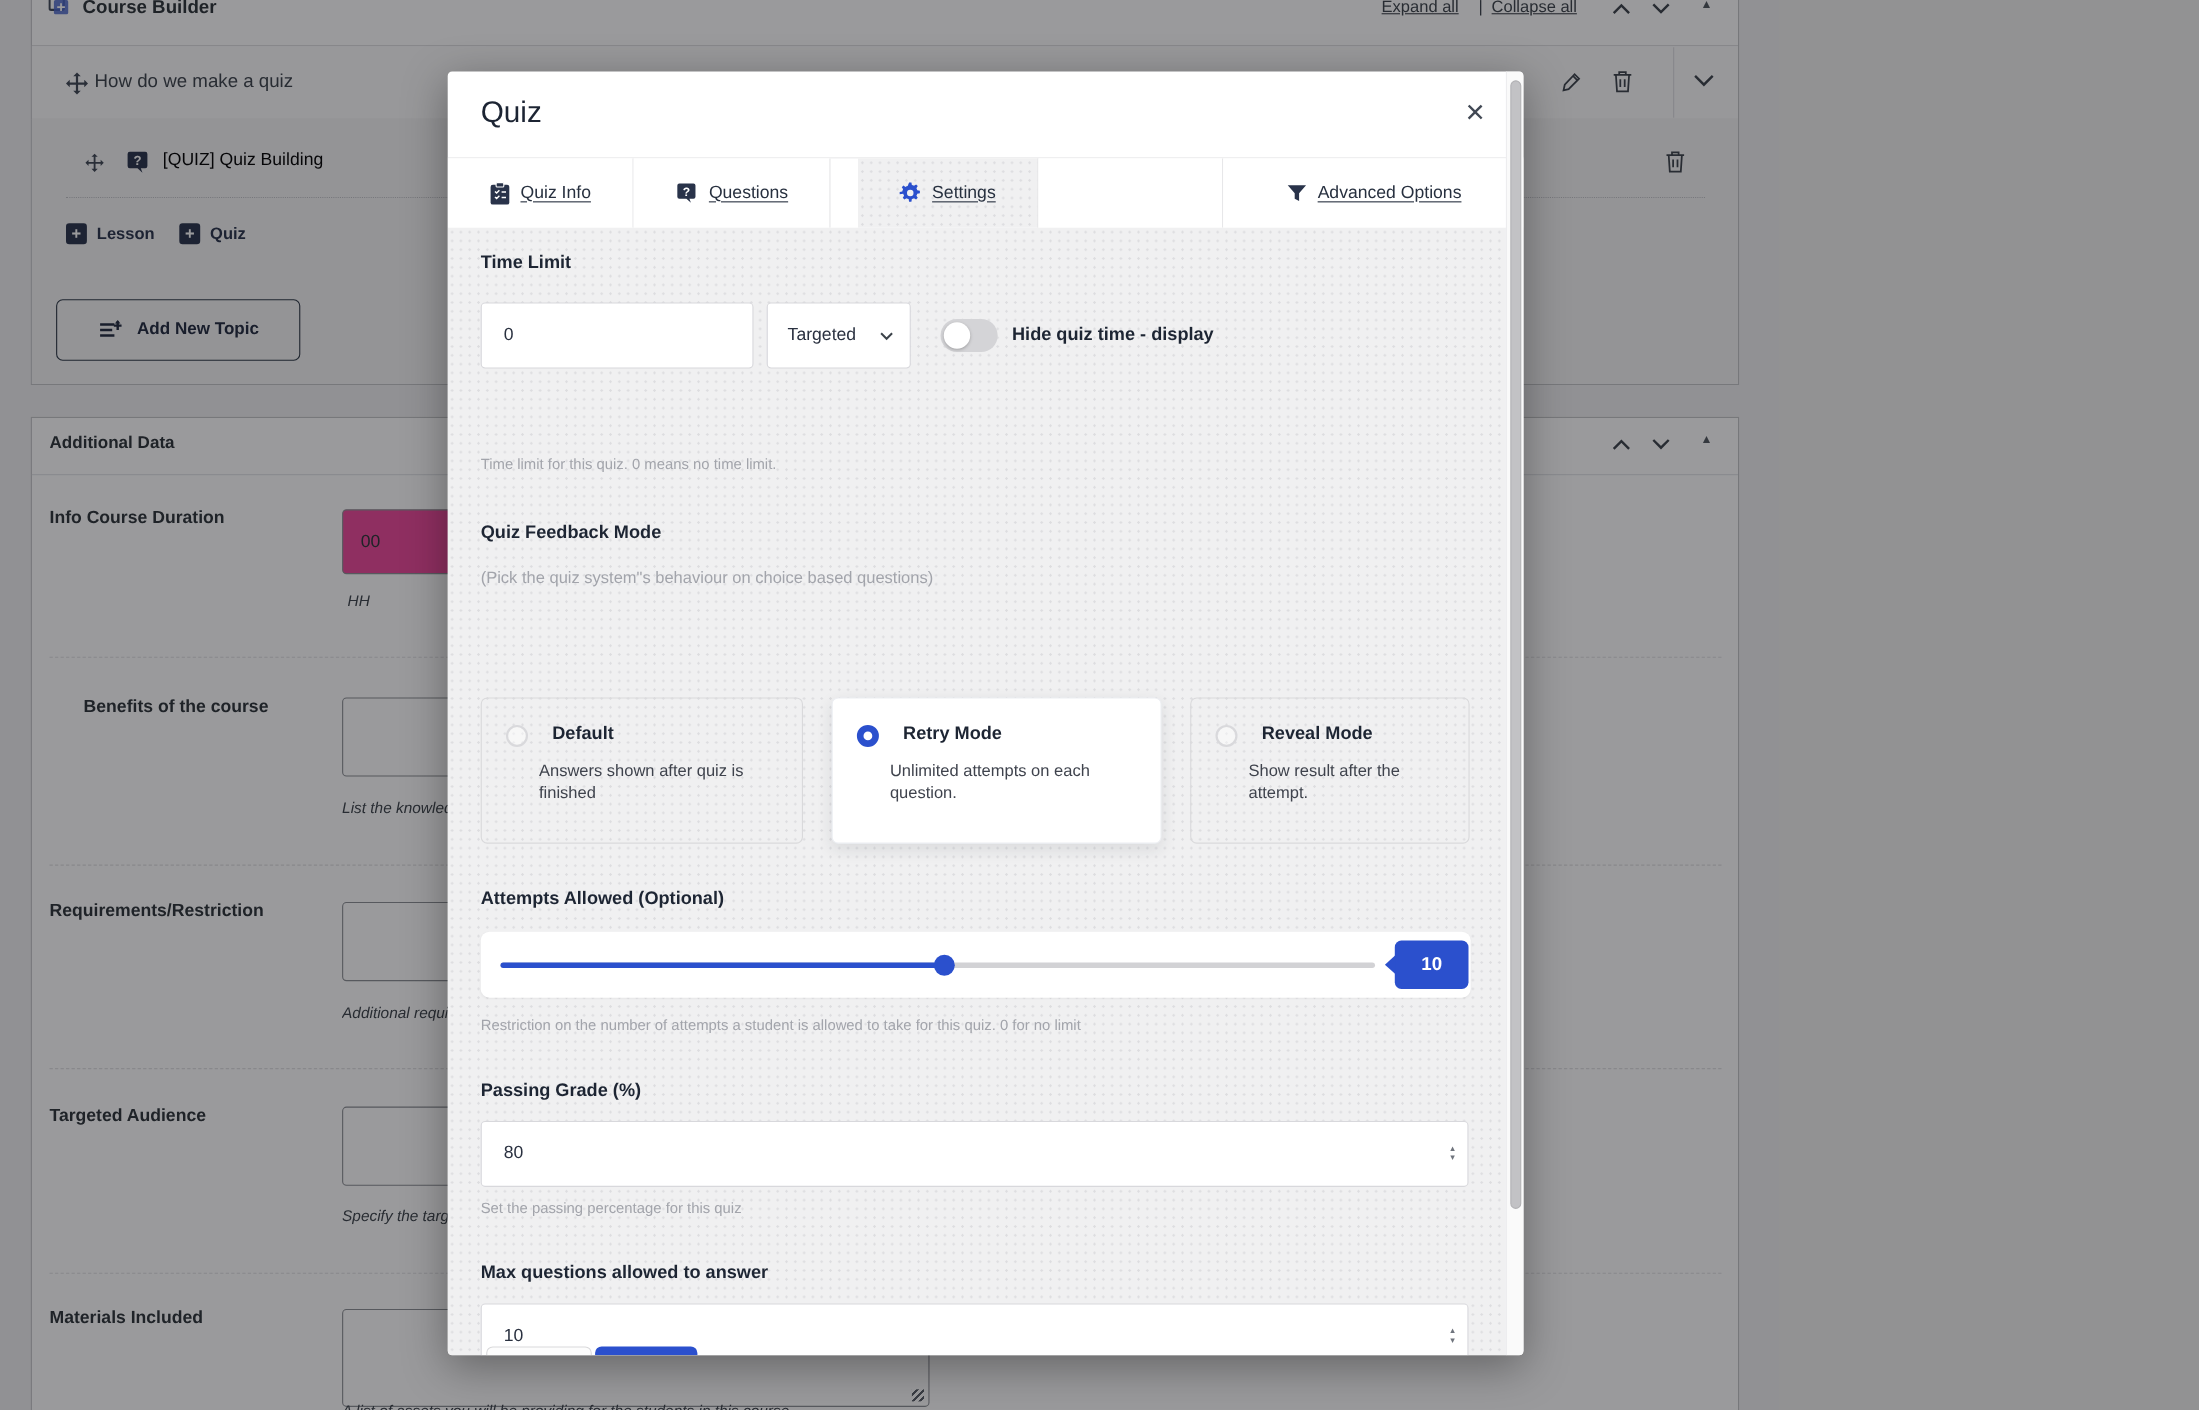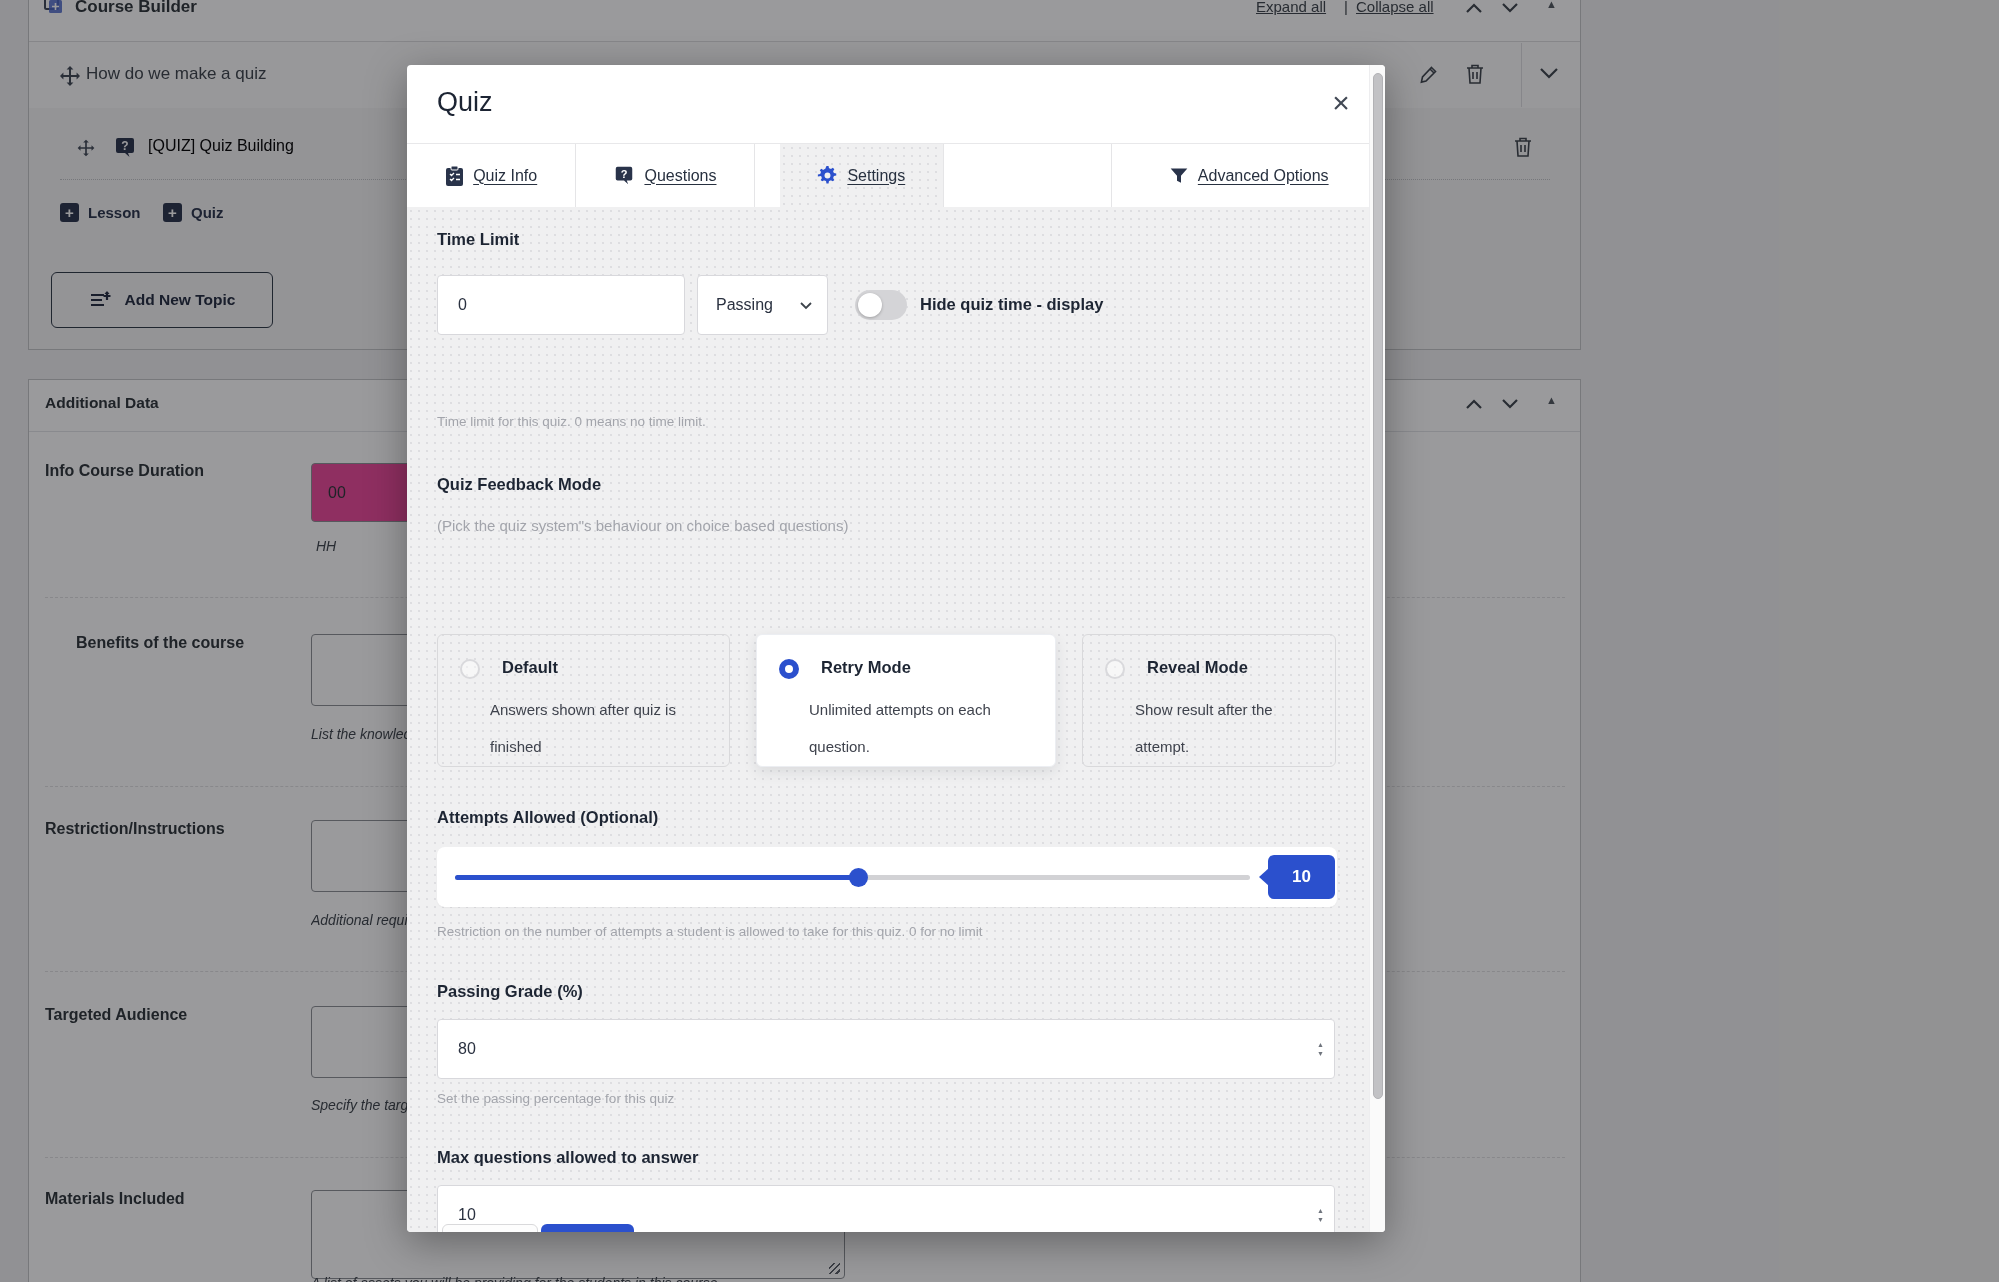--- a/index.html
+++ b/index.html
@@ -45,21 +45,21 @@
   .toggle{position:absolute;width:52px;height:30px;border-radius:15px;background:#d4d4d7;cursor:pointer;}
   .toggle .knob{position:absolute;left:3px;top:3px;width:24px;height:24px;border-radius:50%;background:#fff;box-shadow:0 1px 3px rgba(0,0,0,.25);}
   .cards{position:absolute;left:30px;top:427px;display:flex;gap:26px;}
   .fcard{height:133px;border-radius:6px;box-sizing:border-box;position:relative;}
   .fcard.plain{border:1px solid #d9d9db;background:transparent;}
   .fcard.sel{background:#fff;box-shadow:0 5px 14px rgba(30,35,50,.10);border:1px solid #eceef2;}
   .radio{position:absolute;left:22px;top:24px;width:20px;height:20px;border-radius:50%;box-sizing:border-box;}
   .radio.off{border:2px solid #d9d9dc;background:rgba(255,255,255,.45);}
   .radio.on{border:6px solid #2b50cd;background:#fff;}
   .fcard .ftitle{position:absolute;left:64px;top:23px;font-size:16.5px;font-weight:bold;color:#1d2533;}
-  .fcard .fdesc{position:absolute;left:52px;top:56px;right:16px;font-size:15px;line-height:37px;color:#3f434d;}
+  .fcard .fdesc{position:absolute;left:52px;top:56px;right:16px;font-size:15px;line-height:20px;color:#3f434d;}
   .sliderbox{position:absolute;left:30px;top:640px;width:900px;height:60px;background:#fff;border-radius:8px;box-shadow:0 1px 2px rgba(0,0,0,.04);}
   .track{position:absolute;left:18px;top:28px;width:795px;height:5px;border-radius:3px;background:#d2d2d5;}
   .track-fill{position:absolute;left:18px;top:28px;width:403px;height:5px;border-radius:3px;background:#2b50cd;}
   .thumb{position:absolute;left:412px;top:21px;width:19px;height:19px;border-radius:50%;background:#2b50cd;}
   .badge{position:absolute;left:831px;top:8px;width:67px;height:44px;background:#2b50cd;border-radius:6px;display:flex;align-items:center;justify-content:center;color:#fff;font-size:17px;font-weight:bold;}
   .badge .notch{position:absolute;left:-9px;top:50%;transform:translateY(-50%);width:0;height:0;border-top:9px solid transparent;border-bottom:9px solid transparent;border-right:10px solid #2b50cd;}
   .btn-cut{position:absolute;height:40px;border-radius:6px;box-sizing:border-box;}
   .scrolltrack{position:absolute;right:0;top:0;width:15px;height:100%;background:#fafafa;border-left:1px solid #ededef;}
   .scrollthumb{position:absolute;right:2px;top:8px;width:10px;height:1026px;border-radius:6px;background:#c2c2c5;border:1px solid #b2b2b5;box-sizing:border-box;}
   svg{display:block;}
@@ -178,21 +178,21 @@
     <div class="abs fieldlabel" style="left:45px;top:462px;">Info Course Duration</div>
     <div class="bg-input" style="left:311px;top:463px;width:155px;height:59px;">00</div>
     <div class="abs ital" style="left:316px;top:538px;">HH</div>
     <div class="dashed-div" style="left:45px;top:597px;width:1520px;"></div>
 
     <div class="abs fieldlabel" style="left:45px;top:634px;margin-left:31px;">Benefits of the course</div>
     <div class="bg-area" style="left:311px;top:634px;width:534px;height:72px;"></div>
     <div class="abs ital" style="left:311px;top:726px;width:520px;white-space:nowrap;overflow:hidden;">List the knowledge and skills that students will learn after completing this course</div>
     <div class="dashed-div" style="left:45px;top:786px;width:1520px;"></div>
 
-    <div class="abs fieldlabel" style="left:45px;top:820px;">Restriction/Instructions</div>
+    <div class="abs fieldlabel" style="left:45px;top:820px;">Requirements/Restriction</div>
     <div class="bg-area" style="left:311px;top:820px;width:534px;height:72px;"></div>
     <div class="abs ital" style="left:311px;top:912px;width:520px;white-space:nowrap;overflow:hidden;">Additional requirements or special instructions for the students</div>
     <div class="dashed-div" style="left:45px;top:971px;width:1520px;"></div>
 
     <div class="abs fieldlabel" style="left:45px;top:1006px;">Targeted Audience</div>
     <div class="bg-area" style="left:311px;top:1006px;width:534px;height:72px;"></div>
     <div class="abs ital" style="left:311px;top:1097px;width:520px;white-space:nowrap;overflow:hidden;">Specify the target audience that will benefit the most from the course</div>
     <div class="dashed-div" style="left:45px;top:1157px;width:1520px;"></div>
 
     <div class="abs fieldlabel" style="left:45px;top:1190px;">Materials Included</div>
@@ -248,21 +248,21 @@
         </span>
         <span class="tlabel">Advanced Options</span>
       </div>
     </div>
 
     <div class="m-body dots">
 
       <div class="m-label" style="left:30px;top:23px;">Time Limit</div>
       <div class="m-input" style="left:30px;top:68px;width:248px;height:60px;">0</div>
       <div class="m-select" style="left:290px;top:68px;width:131px;height:60px;">
-        <span>Passing</span>
+        <span>Targeted</span>
         <span>
             <svg width="14" height="9" viewBox="0 0 14 9">
               <polyline points="2,2 7,7 12,2" fill="none" stroke="#3c434a" stroke-width="1.8"></polyline>
             </svg>
           </span>
       </div>
       <div class="toggle" style="left:448px;top:83px;">
           <div class="knob"></div>
         </div>
       <div class="m-label" style="left:513px;top:88px;">Hide quiz time - display</div>

